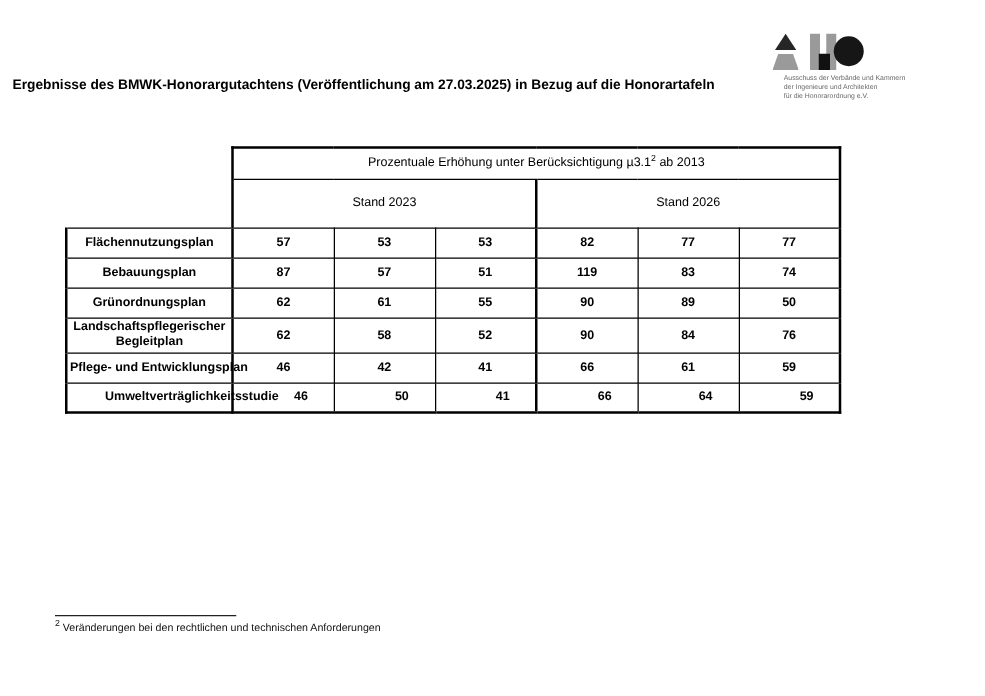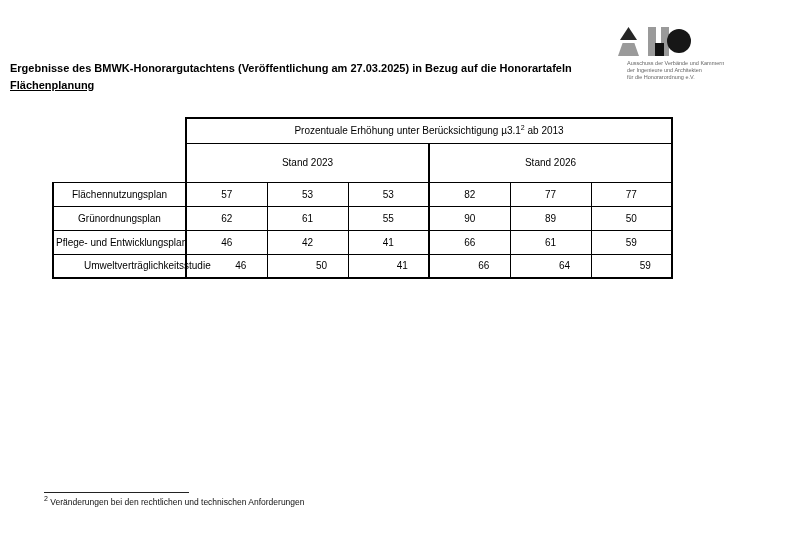--- a/index.html
+++ b/index.html
@@ -60,41 +60,40 @@
     padding: 1px 2px;
   }
   td.nb { border: none; }
   .bt { border-top-width: 2px; }
   .bb { border-bottom-width: 2px; padding-left: 30px; }
   .bl { border-left-width: 2px; }
   .br { border-right-width: 2px; }
   tr.h1 td { height: 25px; }
   tr.h2 td { height: 39px; }
   tr.h3 td { height: 26px; }
-  tr.dr td { height: 24px; }
+  tr.dr td { height: 24px; font-weight: bold; }
   td.lbl { white-space: nowrap; }
   td.lbl.wrap { white-space: normal; line-height: 1.25; }
   sup { font-size: 7px; vertical-align: super; line-height: 0; }
 
   
   .footnote-rule {
     position: absolute; left: 44px; top: 492px;
     width: 145px; height: 1px; background: #222;
   }
   .footnote {
     position: absolute; left: 44px; top: 497px;
     font-size: 8.5px; color: #111;
   }
 </style>
 </head>
 <body>
 
 <div class="doc-title">
   <div>Ergebnisse des BMWK-Honorargutachtens (Veröffentlichung am 27.03.2025) in Bezug auf die Honorartafeln</div>
-  <div class="subtitle">Flächenplanung</div>
 </div>
 
 <div class="logo">
   <div class="logo-shapes">
     <div class="a-tri"></div>
     <div class="a-trap"></div>
     <div class="h-bar-l"></div>
     <div class="h-bar-r"></div>
     <div class="h-mid"></div>
     <div class="o-circ"></div>
@@ -133,27 +132,45 @@
     <tr class="dr">
       <td class="lbl bl br">Flächennutzungsplan</td>
       <td>57</td>
       <td>53</td>
       <td>53</td>
       <td class="bl">82</td>
       <td>77</td>
       <td class="br">77</td>
     </tr>
     <tr class="dr">
+      <td class="lbl bl br">Bebauungsplan</td>
+      <td>87</td>
+      <td>57</td>
+      <td>51</td>
+      <td class="bl">119</td>
+      <td>83</td>
+      <td class="br">74</td>
+    </tr>
+    <tr class="dr">
       <td class="lbl bl br">Grünordnungsplan</td>
       <td>62</td>
       <td>61</td>
       <td>55</td>
       <td class="bl">90</td>
       <td>89</td>
       <td class="br">50</td>
+    </tr>
+    <tr class="dr">
+      <td class="lbl wrap bl br">Landschaftspflegerischer Begleitplan</td>
+      <td>62</td>
+      <td>58</td>
+      <td>52</td>
+      <td class="bl">90</td>
+      <td>84</td>
+      <td class="br">76</td>
     </tr>
     <tr class="dr">
       <td class="lbl bl br">Pflege- und Entwicklungsplan</td>
       <td>46</td>
       <td>42</td>
       <td>41</td>
       <td class="bl">66</td>
       <td>61</td>
       <td class="br">59</td>
     </tr>

